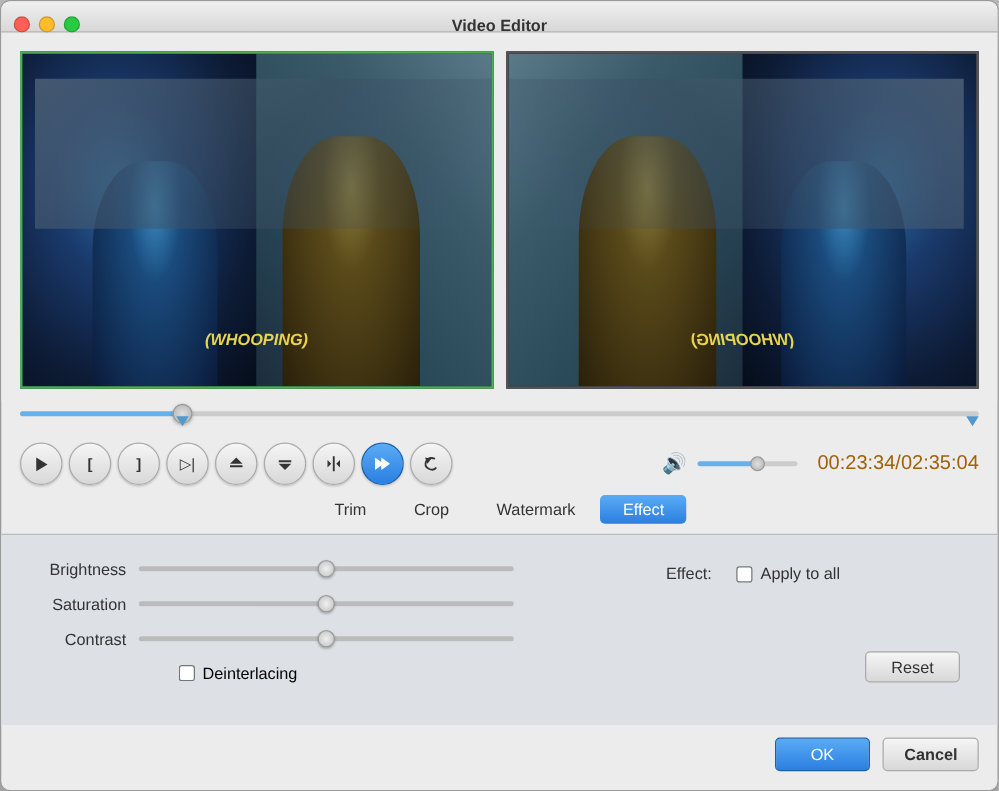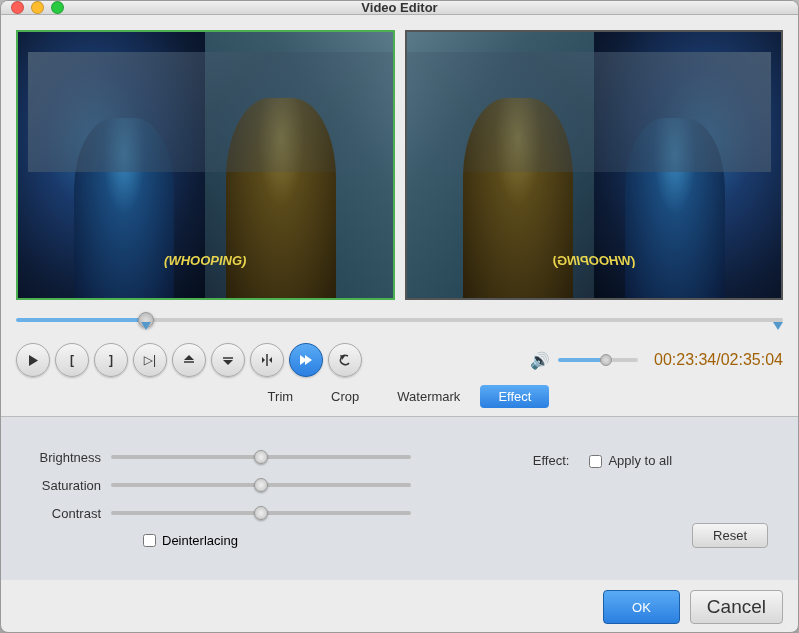--- a/index.html
+++ b/index.html
@@ -22,22 +22,22 @@
       flex-direction: column;
       overflow: hidden;
       border: 1px solid #999;
     }
     
     .title-bar {
       height: 14px;
       background: linear-gradient(to bottom, #f0f0f0, #d8d8d8);
       border-bottom: 1px solid #b0b0b0;
       display: flex;
-      align-items: center;
-      padding: 0 10px;
+      align-items: flex-start;
+      padding: 12px 10px;
       position: relative;
     }
     .traffic-lights {
       display: flex;
       gap: 7px;
     }
     .traffic-light {
       width: 13px;
       height: 13px;
       border-radius: 50%;
@@ -230,21 +230,21 @@
     .tab-btn.active {
       background: linear-gradient(to bottom, #5aabf5, #2b7fe0);
       color: white;
       border-radius: 4px;
     }
     
     .effect-panel {
       background: #dde1e6;
       border-top: 1px solid #bbb;
       flex: 1;
-      padding: 32px 30px;
+      padding: 19px 30px;
       display: flex;
       flex-direction: column;
       gap: 12px;
     }
     .slider-row {
       display: flex;
       align-items: center;
       gap: 10px;
     }
     .slider-label {
@@ -338,23 +338,24 @@
       border-radius: 4px;
       color: white;
       font-size: 13px;
       cursor: pointer;
     }
     .cancel-btn {
       padding: 5px 16px;
       background: linear-gradient(to bottom, #f5f5f5, #d8d8d8);
       border: 1px solid #aaa;
       border-radius: 4px;
-      font-size: 19px;
+      font-size: 13px;
       cursor: pointer;
       color: #333;
+      font-weight: bold;
     }
     .sliders-left {
       display: flex;
       flex-direction: column;
       gap: 12px;
       flex: 1;
     }
   </style>
 </head>
 <body>

